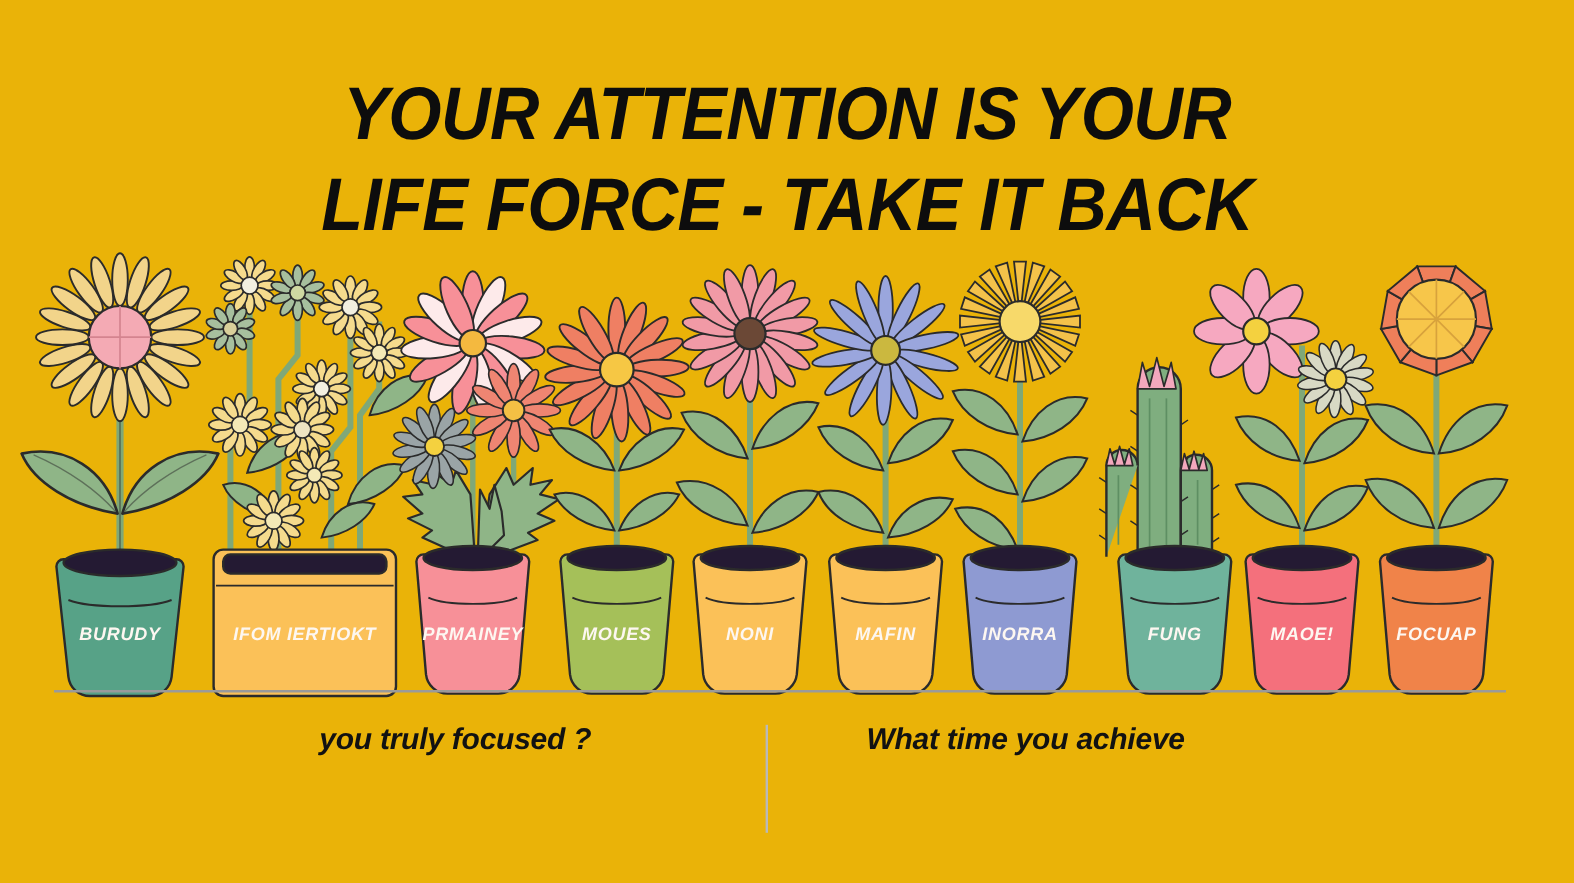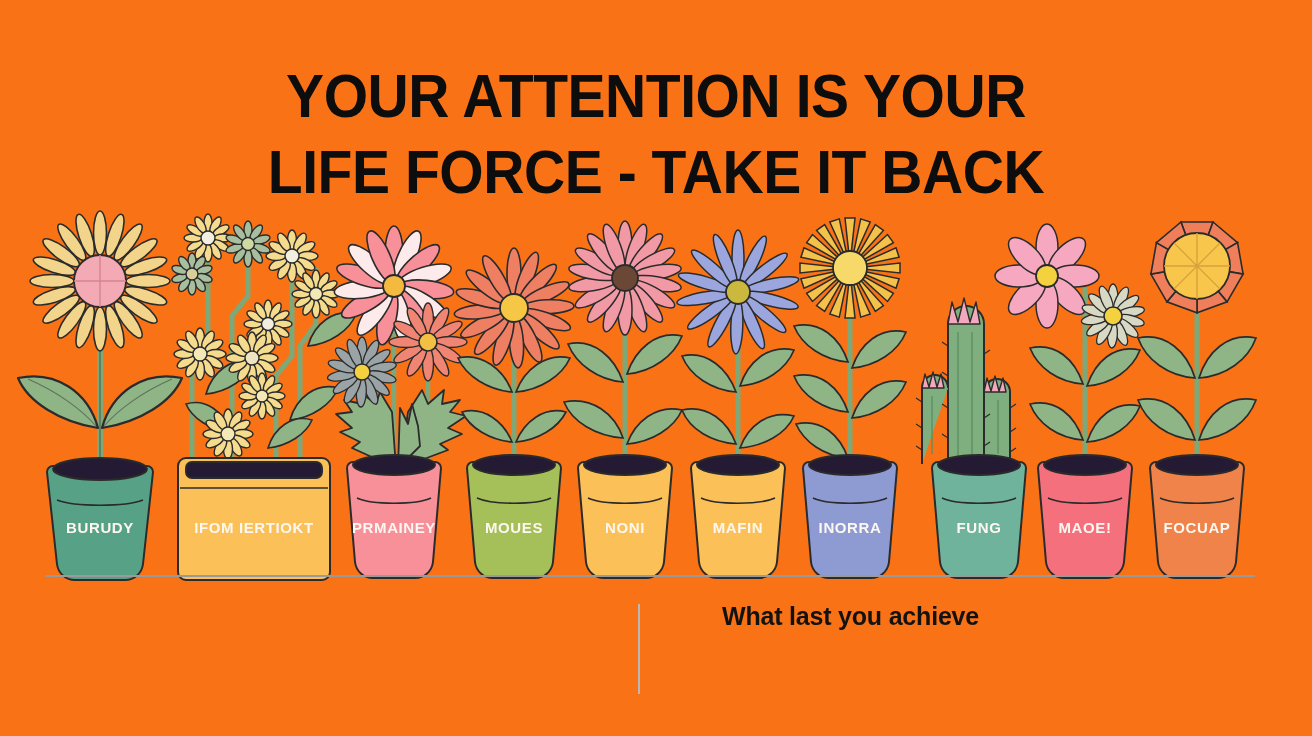--- a/index.html
+++ b/index.html
@@ -6,21 +6,22 @@
   body{
     width:1312px;height:736px;
     background:#ffffff;
     font-family:"Liberation Sans", sans-serif;
     overflow:hidden;
     position:relative;
   }
   #poster{
     position:absolute;inset:0;
     width:1312px;height:736px;
-    background:#f97316;
+    background:#eab308;
+    font-style:italic;
   }
   .headline{
     position:absolute;
     left:0;right:0;
     top:58px;
     text-align:center;
     color:#0d0d0d;
     font-family:"Liberation Sans", sans-serif;
     font-weight:bold;
     font-size:62px;
@@ -684,19 +685,20 @@
       </g>
     </g>
 
     <line x1="45" y1="380" x2="1255" y2="380" stroke="#9a9a9a" stroke-width="2"></line>
   </svg>
 
   <div class="divider"></div>
 
   <div class="prompts">
     <div class="prompt left">
+      <span class="ln">you truly focused ?</span>
     </div>
     <div class="prompt right">
-      <span class="ln">What last you achieve</span>
+      <span class="ln">What time you achieve</span>
     </div>
   </div>
 
 </div>
 
 </body></html>

